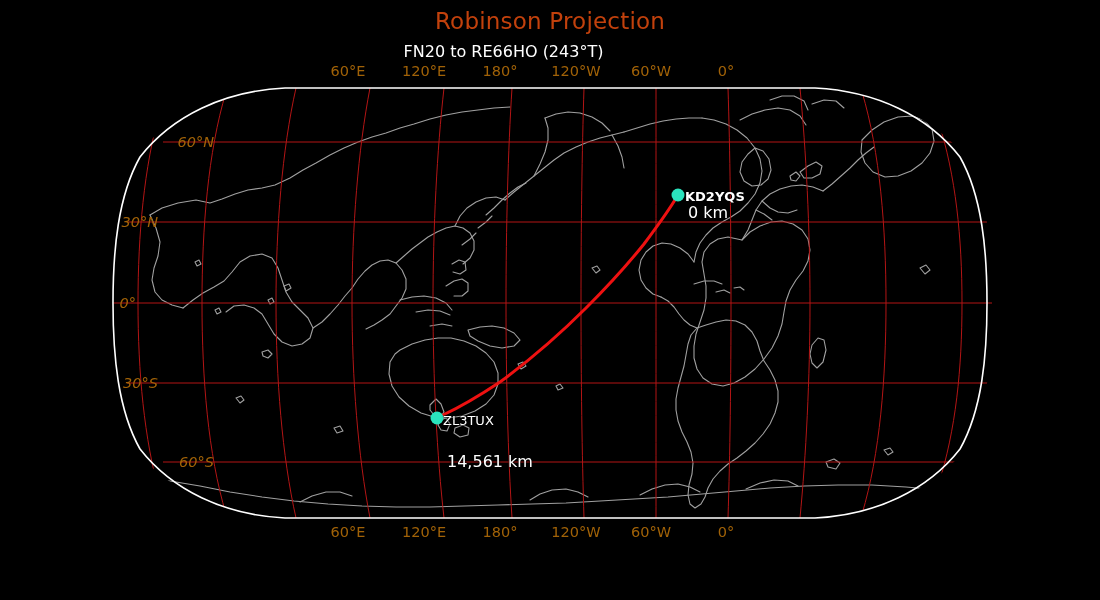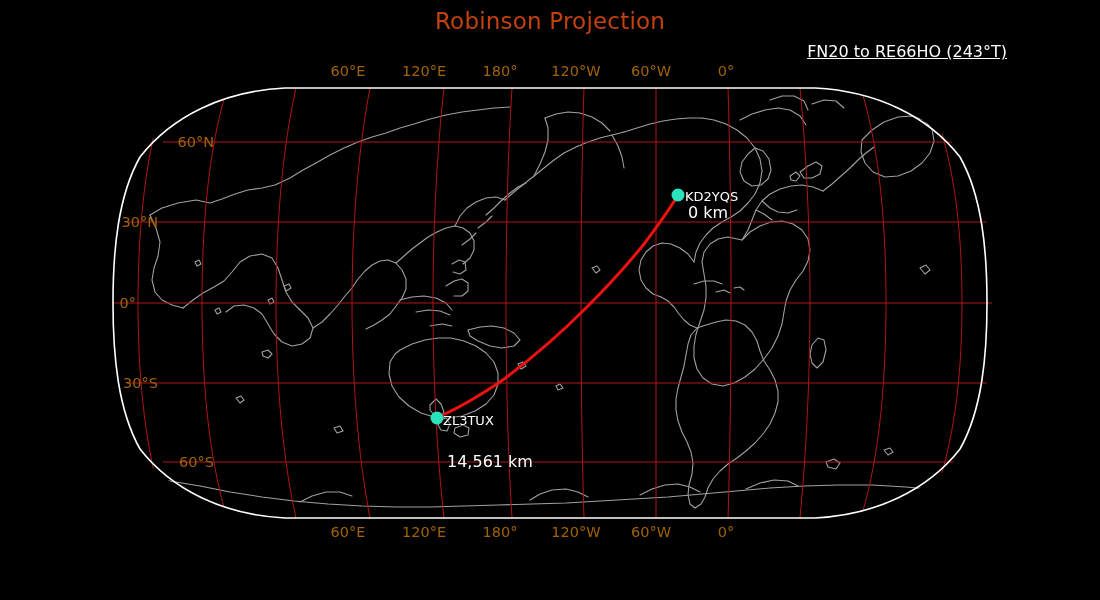--- a/index.html
+++ b/index.html
@@ -23,35 +23,34 @@
     text-align: center;
     color: #c2410c;
     font-size: 23px;
     letter-spacing: 0.2px;
   }
   #subtitle {
     position: absolute;
     left: 0;
     top: 42px;
     width: 1007px;
-    text-align: right;
+    text-align: center;
     color: #ffffff;
     font-size: 16px;
-    text-decoration: underline;
   }
   .axlabel {
     position: absolute;
     color: #a16207;
     font-size: 14.5px;
     white-space: nowrap;
     text-align: center;
   }
   .lon-top { transform: translateX(-50%); }
   .lon-bot { transform: translateX(-50%); }
-  .lat-left { transform: translate(-100%, -50%); }
+  .lat-left { transform: translate(-100%, -50%); font-style: italic; }
   #mapsvg {
     position: absolute;
     left: 0;
     top: 0;
   }
   .marker-label {
     position: absolute;
     color: #ffffff;
     font-size: 13px;
     white-space: nowrap;
@@ -286,21 +285,21 @@
 
   <div>
     <div class="axlabel lat-left" style="left:214px; top:142px;">60°N</div>
     <div class="axlabel lat-left" style="left:158px; top:222px;padding-left:36px;">30°N</div>
     <div class="axlabel lat-left" style="left:136px; top:303px;">0°</div>
     <div class="axlabel lat-left" style="left:158px; top:383px;">30°S</div>
     <div class="axlabel lat-left" style="left:214px; top:462px;">60°S</div>
   </div>
 
   <div>
-    <div class="marker-label" style="left:685px; top:189px;">KD2YQS</div>
+    <div class="marker-label" style="left:685px; top:189px;font-weight:bold;">KD2YQS</div>
     <div class="marker-sub" style="left:688px; top:203px;">0 km</div>
   </div>
 
   <div>
     <div class="marker-label" style="left:443px; top:413px;text-align:center;">ZL3TUX</div>
     <div class="marker-sub" style="left:447px; top:452px;">14,561 km</div>
   </div>
 
 </div>
 

